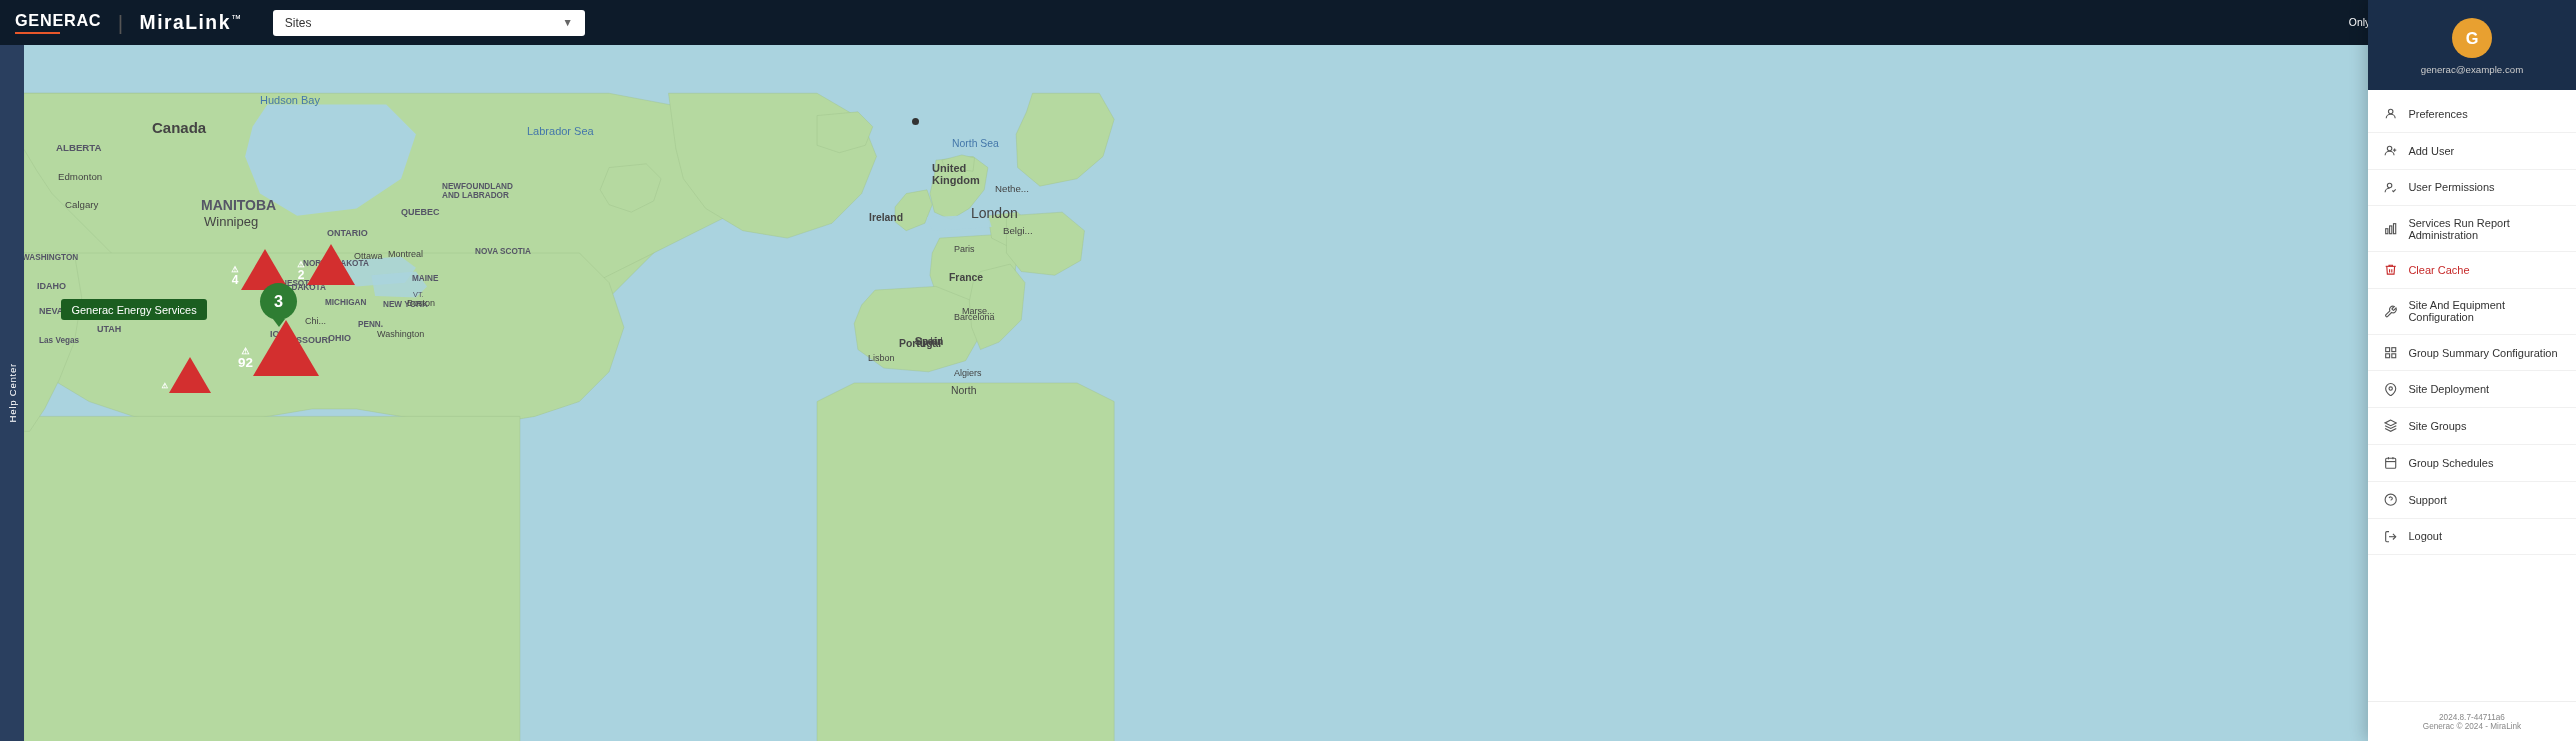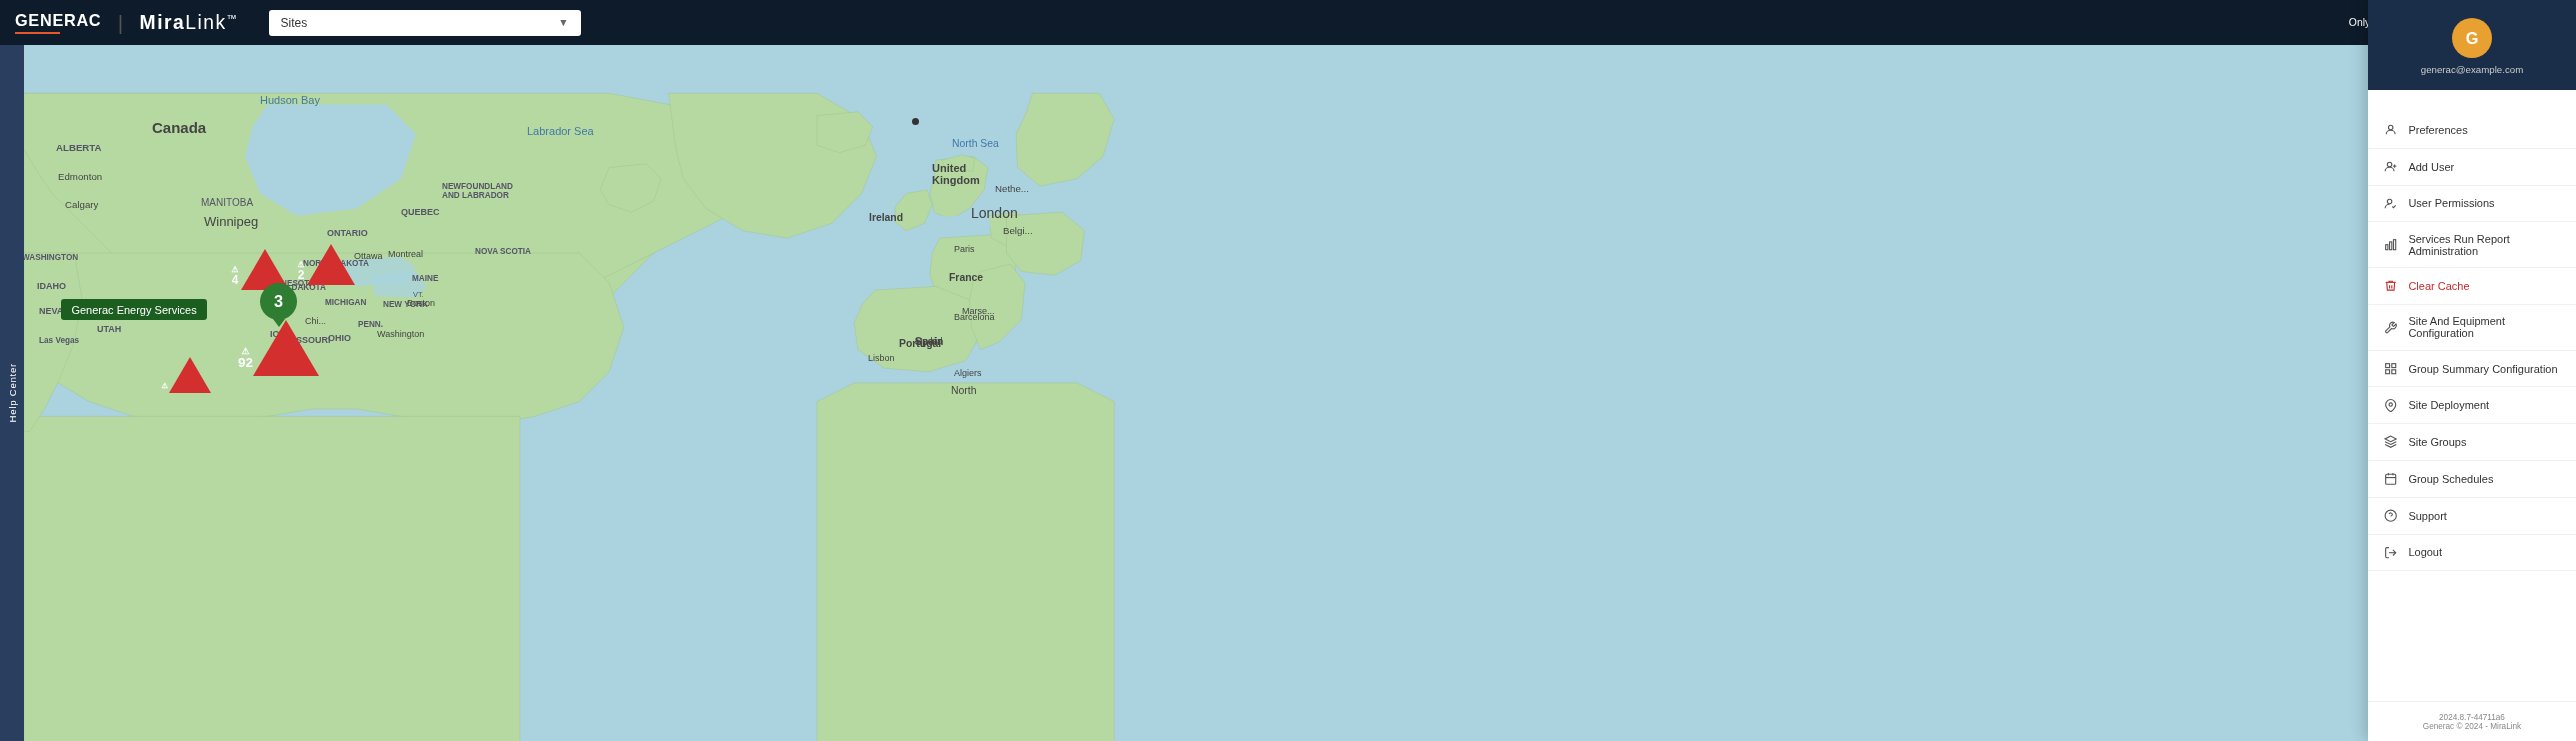--- a/index.html
+++ b/index.html
@@ -188,21 +188,21 @@
       color: white;
       font-weight: bold;
     }
     .user-name {
       color: #ccc;
       font-size: 9.7px;
     }
 
     .menu-items {
       flex: 1;
-      padding: 22px 0;
+      padding: 6px 0;
       overflow-y: auto;
     }
     .menu-item {
       display: flex;
       align-items: center;
       gap: 10.4px;
       padding: 10.4px 15px;
       cursor: pointer;
       font-size: 11px;
       color: #333;
@@ -247,21 +247,21 @@
 <div class="header">
   <div class="logo-area">
     <div class="generac-logo">
       <div>
         <div class="generac-text">GENERAC</div>
         <div class="generac-underline"></div>
       </div>
     </div>
     <div class="logo-divider">|</div>
     <div class="miralink-text">
-      <span>Mira</span><span style="font-weight:400">Link</span><sup style="font-size:10.4px">™</sup>
+      <span>Mira</span><span style="font-weight:700">Link</span><sup style="font-size:10.4px">™</sup>
     </div>
   </div>
 
   <div class="sites-dropdown">
     <span class="sites-dropdown-text">Sites</span>
     <span class="sites-dropdown-arrow">▼</span>
   </div>
 
   <div class="header-right">
     <span class="toggle-label">Only show sites with alarms</span>
@@ -329,21 +329,21 @@
 
     <path d="M1248,232 L1330,228 L1335,245 L1255,250 Z" fill="#aad3df" opacity="0.9"></path>
   </svg>
 
   <div style="position:absolute;top:74px;left:152px;color:#444;font-size:15px;font-weight:600;pointer-events:none;">Canada</div>
   <div style="position:absolute;top:49px;left:260px;color:#4477aa;font-size:11px;pointer-events:none;">Hudson Bay</div>
   <div style="position:absolute;top:80px;left:527px;color:#4477aa;font-size:11px;pointer-events:none;">Labrador Sea</div>
   <div style="position:absolute;top:97px;left:56px;color:#556;font-size:9.7px;font-weight:600;pointer-events:none;">ALBERTA</div>
   <div style="position:absolute;top:126px;left:58px;color:#444;font-size:9.7px;pointer-events:none;">Edmonton</div>
   <div style="position:absolute;top:154px;left:65px;color:#444;font-size:9.7px;pointer-events:none;">Calgary</div>
-  <div style="position:absolute;top:152px;left:201px;color:#556;font-size:10px;font-weight:400;pointer-events:none;">MANITOBA</div>
+  <div style="position:absolute;top:152px;left:201px;color:#556;font-size:14px;font-weight:700;pointer-events:none;">MANITOBA</div>
   <div style="position:absolute;top:169px;left:204px;color:#444;font-size:13px;pointer-events:none;">Winnipeg</div>
   <div style="position:absolute;top:183px;left:327px;color:#556;font-size:9px;font-weight:600;pointer-events:none;">ONTARIO</div>
   <div style="position:absolute;top:162px;left:401px;color:#556;font-size:9px;font-weight:600;pointer-events:none;">QUEBEC</div>
   <div style="position:absolute;top:137px;left:442px;color:#556;font-size:8.2px;font-weight:600;pointer-events:none;white-space:nowrap;">NEWFOUNDLAND<br>AND LABRADOR</div>
   <div style="position:absolute;top:202px;left:475px;color:#556;font-size:8.2px;font-weight:600;pointer-events:none;">NOVA SCOTIA</div>
   <div style="position:absolute;top:208px;left:22px;color:#556;font-size:8.2px;font-weight:600;pointer-events:none;">WASHINGTON</div>
   <div style="position:absolute;top:236px;left:37px;color:#556;font-size:9px;font-weight:600;pointer-events:none;">IDAHO</div>
   <div style="position:absolute;top:261px;left:39px;color:#556;font-size:9px;font-weight:600;pointer-events:none;">NEVADA</div>
   <div style="position:absolute;top:279px;left:97px;color:#556;font-size:9px;font-weight:600;pointer-events:none;">UTAH</div>
   <div style="position:absolute;top:261px;left:140px;color:#556;font-size:8.2px;font-weight:600;pointer-events:none;">WYOMING</div>

